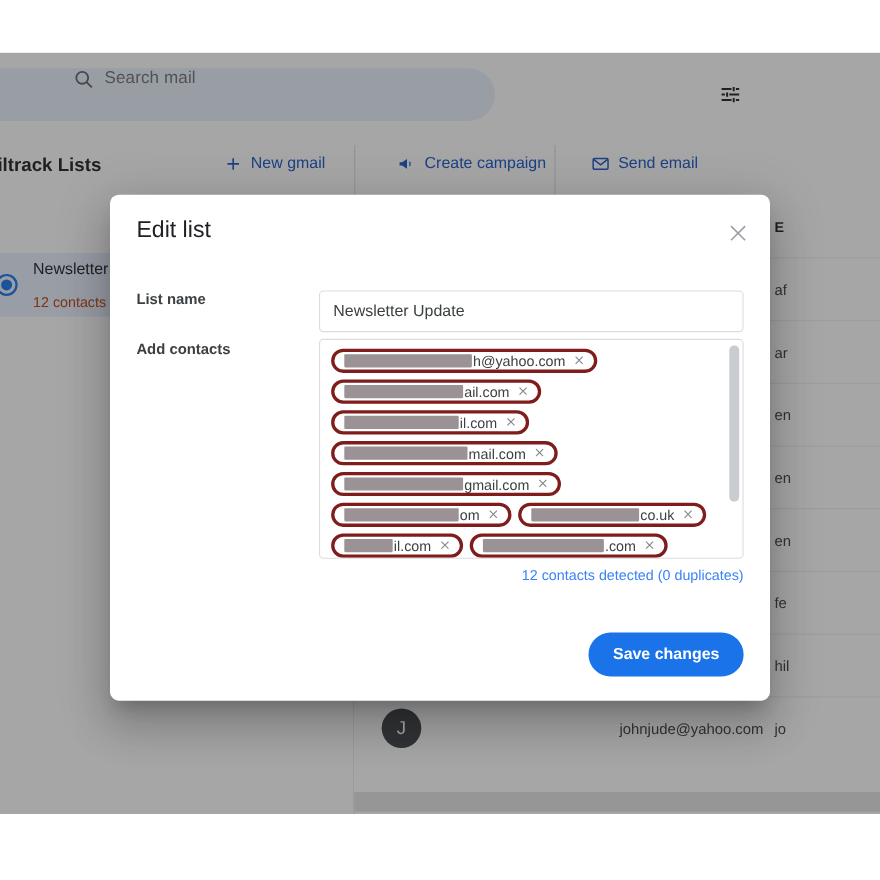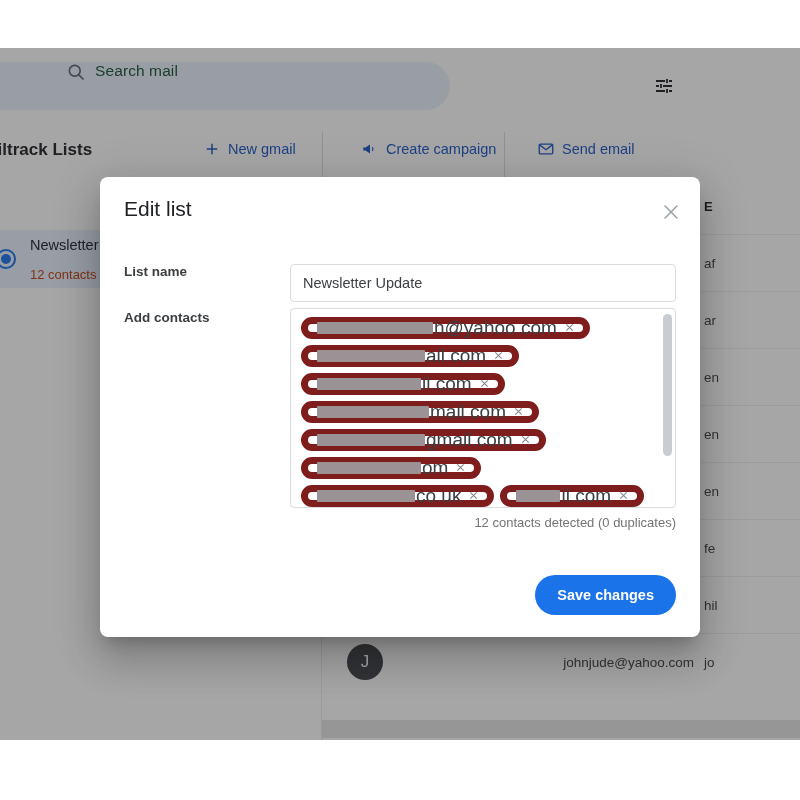--- a/index.html
+++ b/index.html
@@ -34,21 +34,21 @@
     width: 510px; height: 48px;
     background: #eaf1fb; border-radius: 24px;
     display: flex; align-items: center;
   }
   .search-icon {
     position: absolute; left: 66px; top: 14px; width: 22px; height: 22px;
     color: #5f6368;
   }
   .search-placeholder {
     position: absolute; left: 95px; top: 14px;
-    font-size: 15.5px; color: #14532d; letter-spacing: .1px;
+    font-size: 15.5px; color: #737373; letter-spacing: .1px;
   }
   .tune-icon {
     position: absolute; left: 652px; top: 82px; width: 24px; height: 24px;
     color: #202124;
   }
 
   
   .lists-toolbar {
     position: absolute; left: 0; top: 76px; width: 800px; height: 54px;
     background: #ffffff;
@@ -171,39 +171,39 @@
     background: #fff; overflow: hidden;
   }
   .chips-inner {
     position: absolute; left: 0; top: 0; right: 0;
     padding: 8px 14px 0 10px;
     display: flex; flex-wrap: wrap; gap: 6px 6px; align-content: flex-start;
   }
   .chip {
     display: inline-flex; align-items: center; gap: 7px;
     height: 22px; padding: 0 8px 0 9px;
-    border: 7px solid #7f1d1d; border-radius: 11px;
-    background: #fff; font-size: 19px; color: #3c4043;
+    border: 3px solid #7f1d1d; border-radius: 11px;
+    background: #fff; font-size: 13px; color: #3c4043;
     white-space: nowrap;
   }
   .chip .txt { display: inline-flex; align-items: center; }
   .chip .x { color: #80868b; font-size: 13px; line-height: 1; }
 
   .scroll-track {
     position: absolute; right: 1px; top: 1px; width: 11px; bottom: 1px;
     background: #ffffff;
   }
   .scroll-thumb {
     position: absolute; right: 2px; top: 4px; width: 9px; height: 142px;
     background: #c9ccd0; border-radius: 5px;
   }
 
   .detected {
     position: absolute; right: 24px; top: 338px;
-    font-size: 13px; color: #737373;
+    font-size: 13px; color: #3b82f6;
   }
 
   .btn-cancel {
     position: absolute; left: 442px; top: 402px;
     height: 36px; padding: 0 16px;
     border: none; background: transparent;
     color: #5f6368; font-size: 14.5px; border-radius: 4px;
     font-family: "Liberation Sans", sans-serif; cursor: pointer;
   }
   .btn-save {

